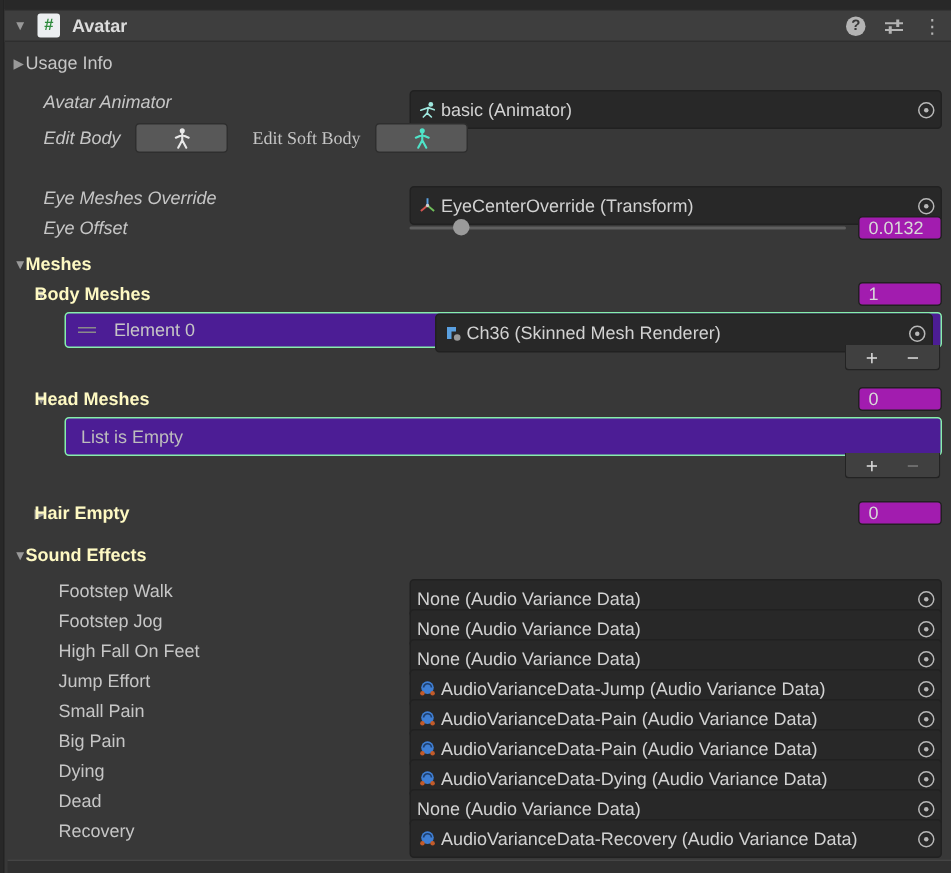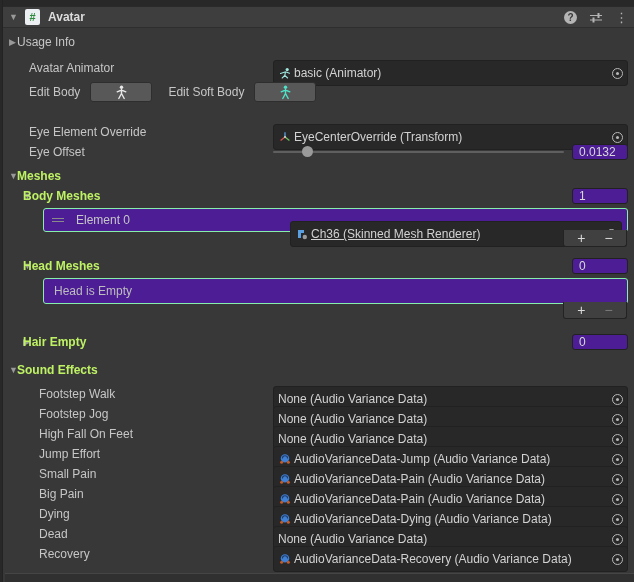--- a/index.html
+++ b/index.html
@@ -37,72 +37,72 @@
     width: 13px; height: 13px; border-radius: 50%; background: #b4b4b4;
     color: #383838; font-size: 10px; font-weight: bold;
     display: flex; align-items: center; justify-content: center;
   }
   .kebab { color: #b4b4b4; font-size: 13px; letter-spacing: 0; line-height: 13px; }
 
   .content { position: relative; }
   .row { position: relative; height: 20px; display: flex; align-items: center; }
   .label { white-space: nowrap; }
   .ind0 { padding-left: 6px; }   
-  .ind1 { padding-left: 26px; }  
+  .ind1 { padding-left: 26px; font-style: italic; }  
   .ind1f { padding-left: 20px; } 
   .ind2 { padding-left: 36px; }  
-  .bold { font-weight: bold; color: #bef264; }
+  .bold { font-weight: bold; color: #fef9c3; }
 
   .field {
     position: absolute; left: 270px; right: 6px; top: 2px; height: 26px;
     background: #282828; border: 1px solid #212121; border-radius: 3px;
     display: flex; align-items: center; padding: 0 4px; gap: 3px;
     color: #d2d2d2; white-space: nowrap; overflow: hidden;
   }
   .obj-icon { width: 13px; height: 13px; flex: 0 0 auto; display: flex; align-items: center; justify-content: center; }
   .obj-text { overflow: hidden; text-overflow: ellipsis; }
   .picker {
     margin-left: auto; width: 11px; height: 11px; flex: 0 0 auto;
     border: 1px solid #b8b8b8; border-radius: 50%; position: relative;
   }
   .picker::after {
     content: ""; position: absolute; left: 50%; top: 50%;
     width: 3px; height: 3px; margin: -1.5px 0 0 -1.5px;
     background: #b8b8b8; border-radius: 50%;
   }
   .num-field {
     position: absolute; right: 6px; top: 2px; width: 56px; height: 16px;
-    background: #4c1d95; border: 1px solid #212121; border-radius: 3px;
+    background: #a21caf; border: 1px solid #212121; border-radius: 3px;
     color: #d8d8d8; display: flex; align-items: center; padding: 0 6px;
   }
   
   .edit-row { height: 28px; text-align: right; }
   .edit-btn {
     width: 62px; height: 20px; background: #585858; border: 1px solid #2e2e2e;
     border-radius: 3px; display: flex; align-items: center; justify-content: center;
     margin-left: 10px;
   }
-  .edit-btn + .label { margin-left: 16px; }
+  .edit-btn + .label { margin-left: 16px; font-family: Liberation Serif, serif; }
   
   .slider-area { position: absolute; left: 270px; right: 70px; top: 0; height: 20px; }
   .slider-track { position: absolute; left: 0; right: 0; top: 9px; height: 2px; background: #5f5f5f; border-radius: 1px; }
   .slider-handle {
     position: absolute; left: 10%; top: 4px; width: 11px; height: 11px;
     border-radius: 50%; background: #9a9a9a;
   }
   
   .list-box {
     margin: 2px 6px 0 40px; background: #4c1d95;
     border: 1px solid #86efac; border-radius: 3px; position: relative;
   }
   .list-row { height: 22px; display: flex; align-items: center; position: relative; }
   .drag-handle { width: 12px; margin-left: 8px; display: flex; flex-direction: column; gap: 2px; }
   .drag-handle i { display: block; height: 1px; background: #8a8a8a; }
   .el-label { margin-left: 12px; }
-  .el-field { left: 246px; right: 5px; top: 12px; text-decoration: underline; }
+  .el-field { left: 246px; right: 5px; top: 0; }
   .empty-row { height: 24px; display: flex; align-items: center; padding-left: 10px; color: #bdbdbd; }
   .list-footer {
     position: absolute; right: 0; top: 100%; margin-top: -1px;
     width: 64px; height: 17px; background: #404040;
     border: 1px solid #232323; border-top: none;
     border-radius: 0 0 3px 3px;
     display: flex; align-items: center; justify-content: space-evenly;
   }
   .lf-btn { color: #dadada; font-size: 14px; line-height: 14px; width: 20px; text-align: center; }
   .lf-btn.dim { color: #7a7a7a; }
@@ -172,21 +172,21 @@
         <svg width="13" height="15" viewBox="0 0 13 15">
           <circle cx="6.5" cy="2.2" r="1.7" fill="#4fe3c8"></circle>
           <path d="M6.5 4.2 V8.5 M2.2 6.8 L6.5 5 L10.8 6.8 M6.5 8.5 L3.8 13.5 M6.5 8.5 L9.2 13.5" stroke="#4fe3c8" stroke-width="1.4" fill="none" stroke-linecap="round"></path>
         </svg>
       </span>
     </div>
 
     <div class="spacer16"></div>
 
     <div class="row">
-      <span class="label ind1">Eye Element Override</span>
+      <span class="label ind1">Eye Meshes Override</span>
       <div class="field">
         <span class="obj-icon">
           <svg width="12" height="12" viewBox="0 0 12 12">
             <path d="M6 6 V1.2" stroke="#5aa0e0" stroke-width="1.3"></path>
             <path d="M6 6 L1.6 9.6" stroke="#d35450" stroke-width="1.3"></path>
             <path d="M6 6 L10.4 9.6" stroke="#6fbf5a" stroke-width="1.3"></path>
             <circle cx="6" cy="6" r="1.1" fill="#cfcfcf"></circle>
           </svg>
         </span>
         <span class="obj-text">EyeCenterOverride (Transform)</span>
@@ -242,21 +242,21 @@
 
     <div class="spacer24"></div>
 
     <div class="row">
       <span class="fold ind1f">▼</span>
       <span class="label bold">Head Meshes</span>
       <div class="num-field">0</div>
     </div>
 
     <div class="list-box">
-      <div class="empty-row">Head is Empty</div>
+      <div class="empty-row">List is Empty</div>
       <div class="list-footer">
         <span class="lf-btn">+</span>
         <span class="lf-btn dim">−</span>
       </div>
     </div>
 
     <div class="spacer24"></div>
     <div class="spacer4"></div>
 
     <div class="row">

